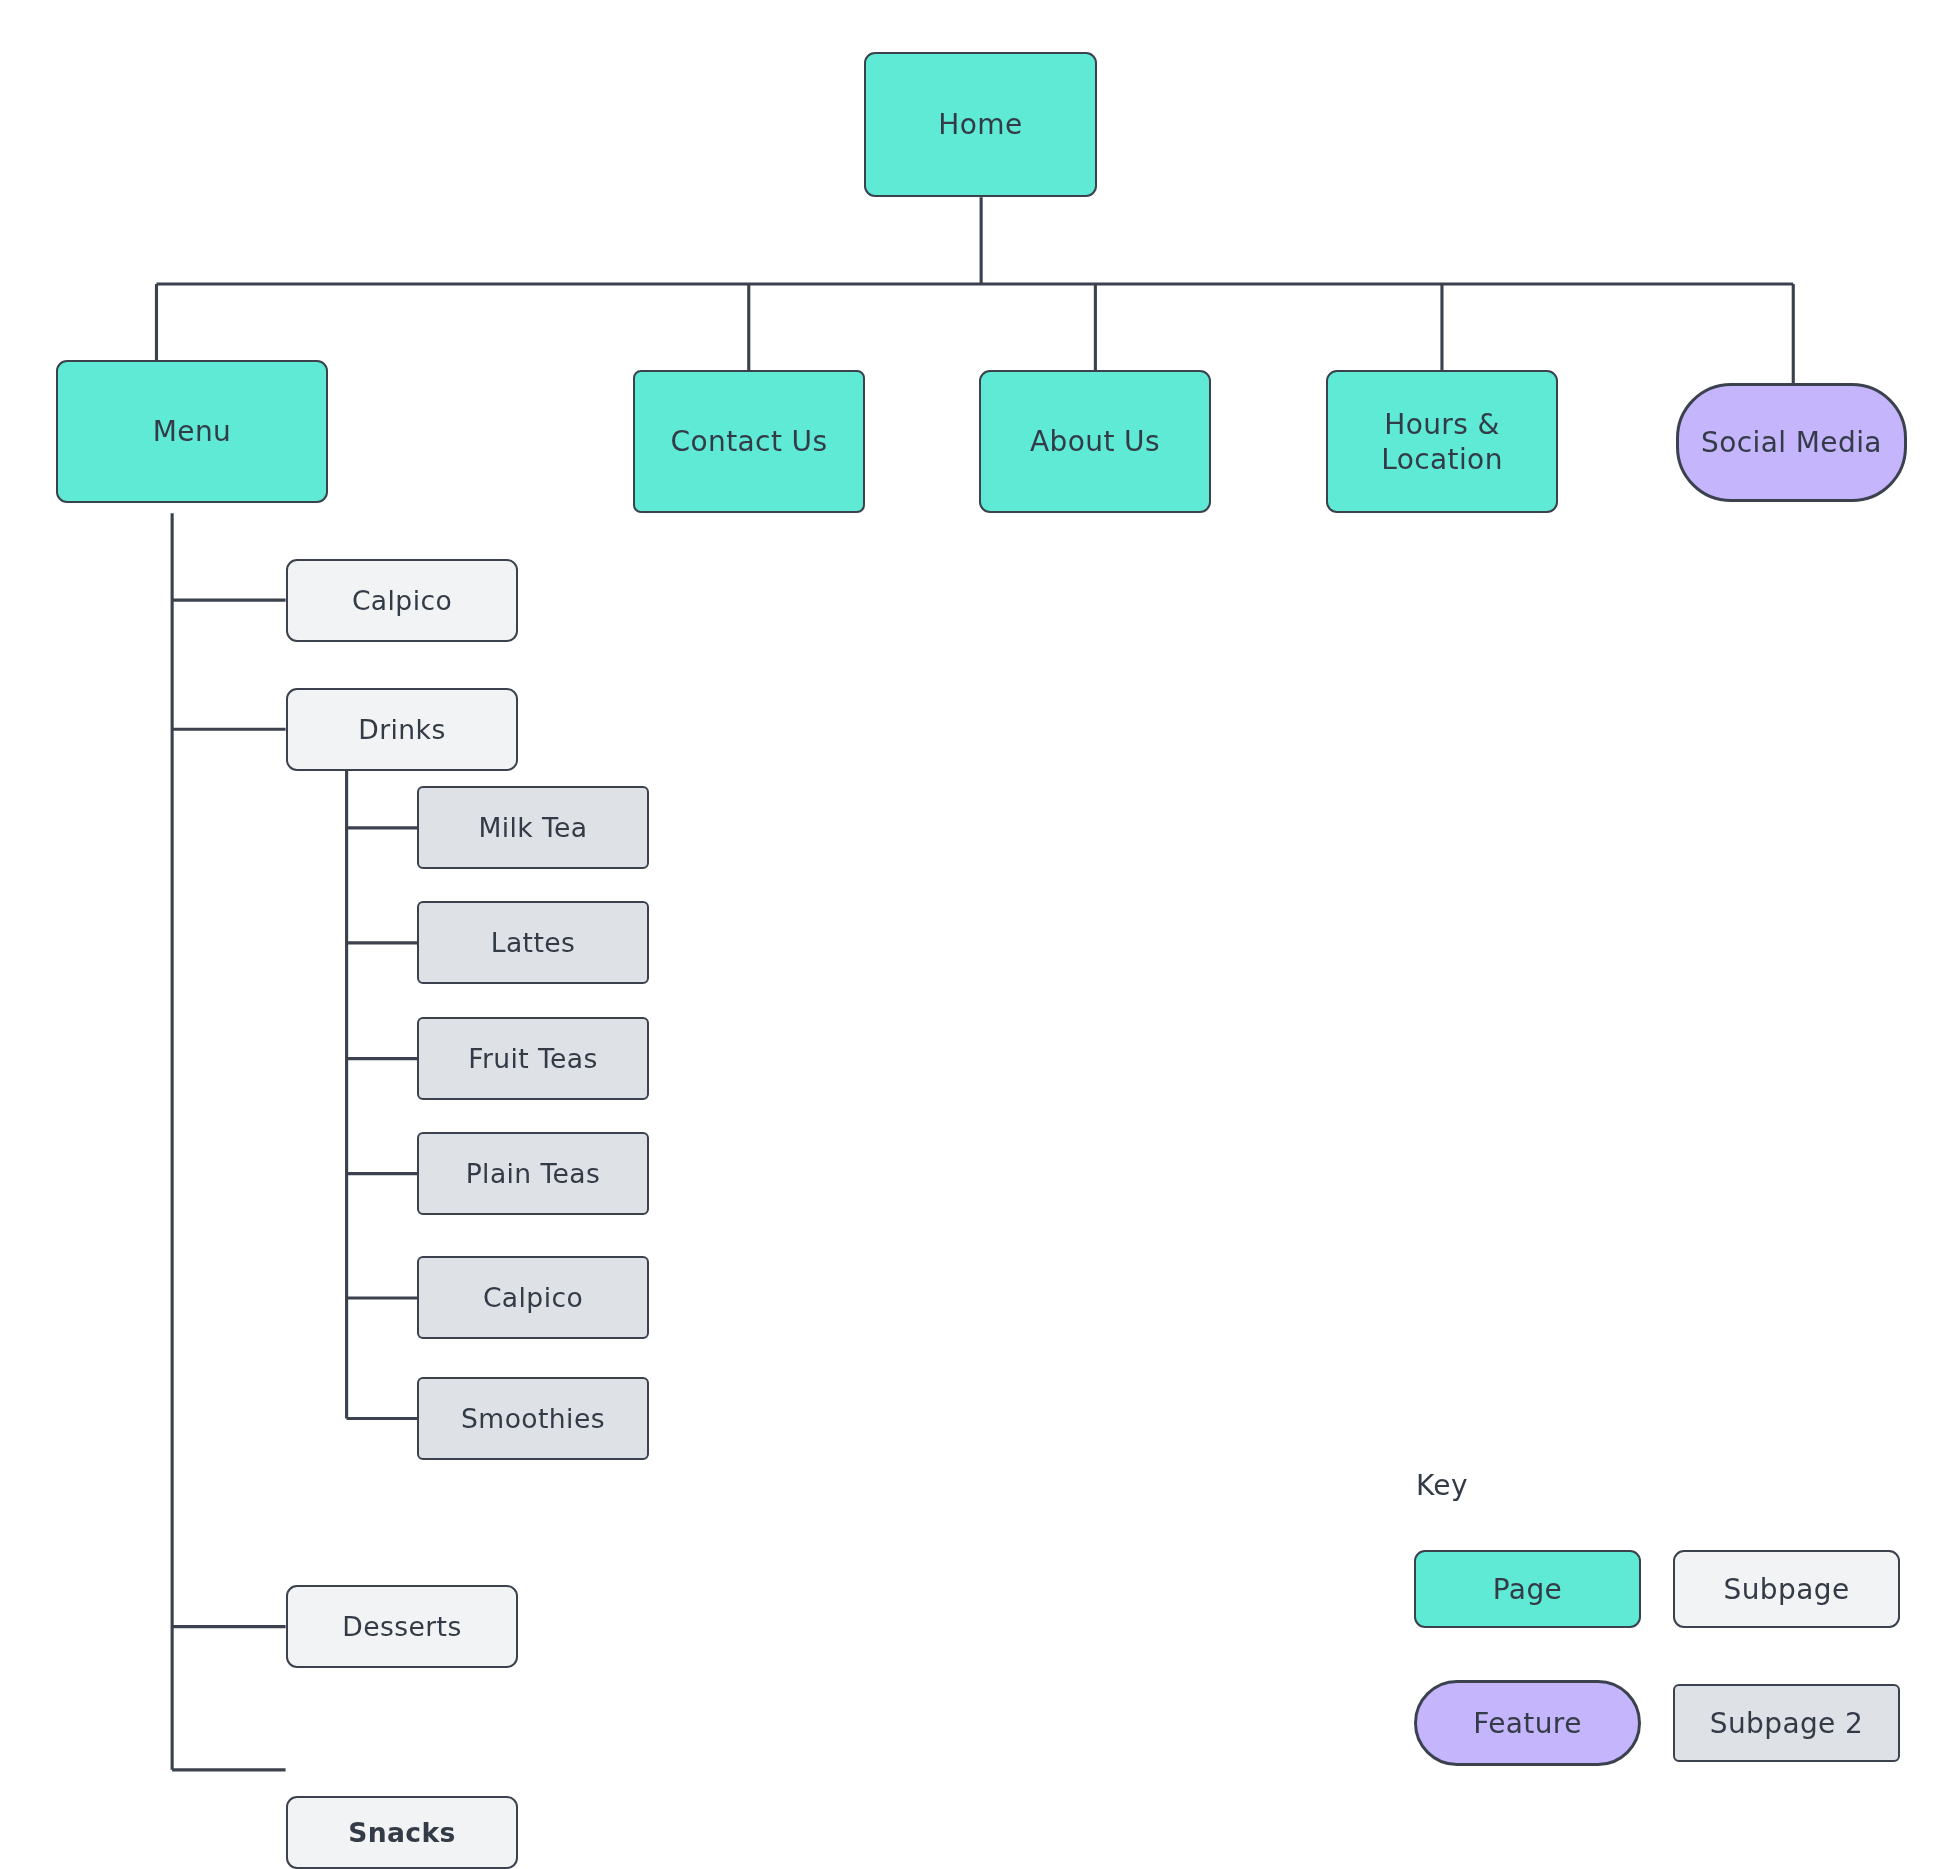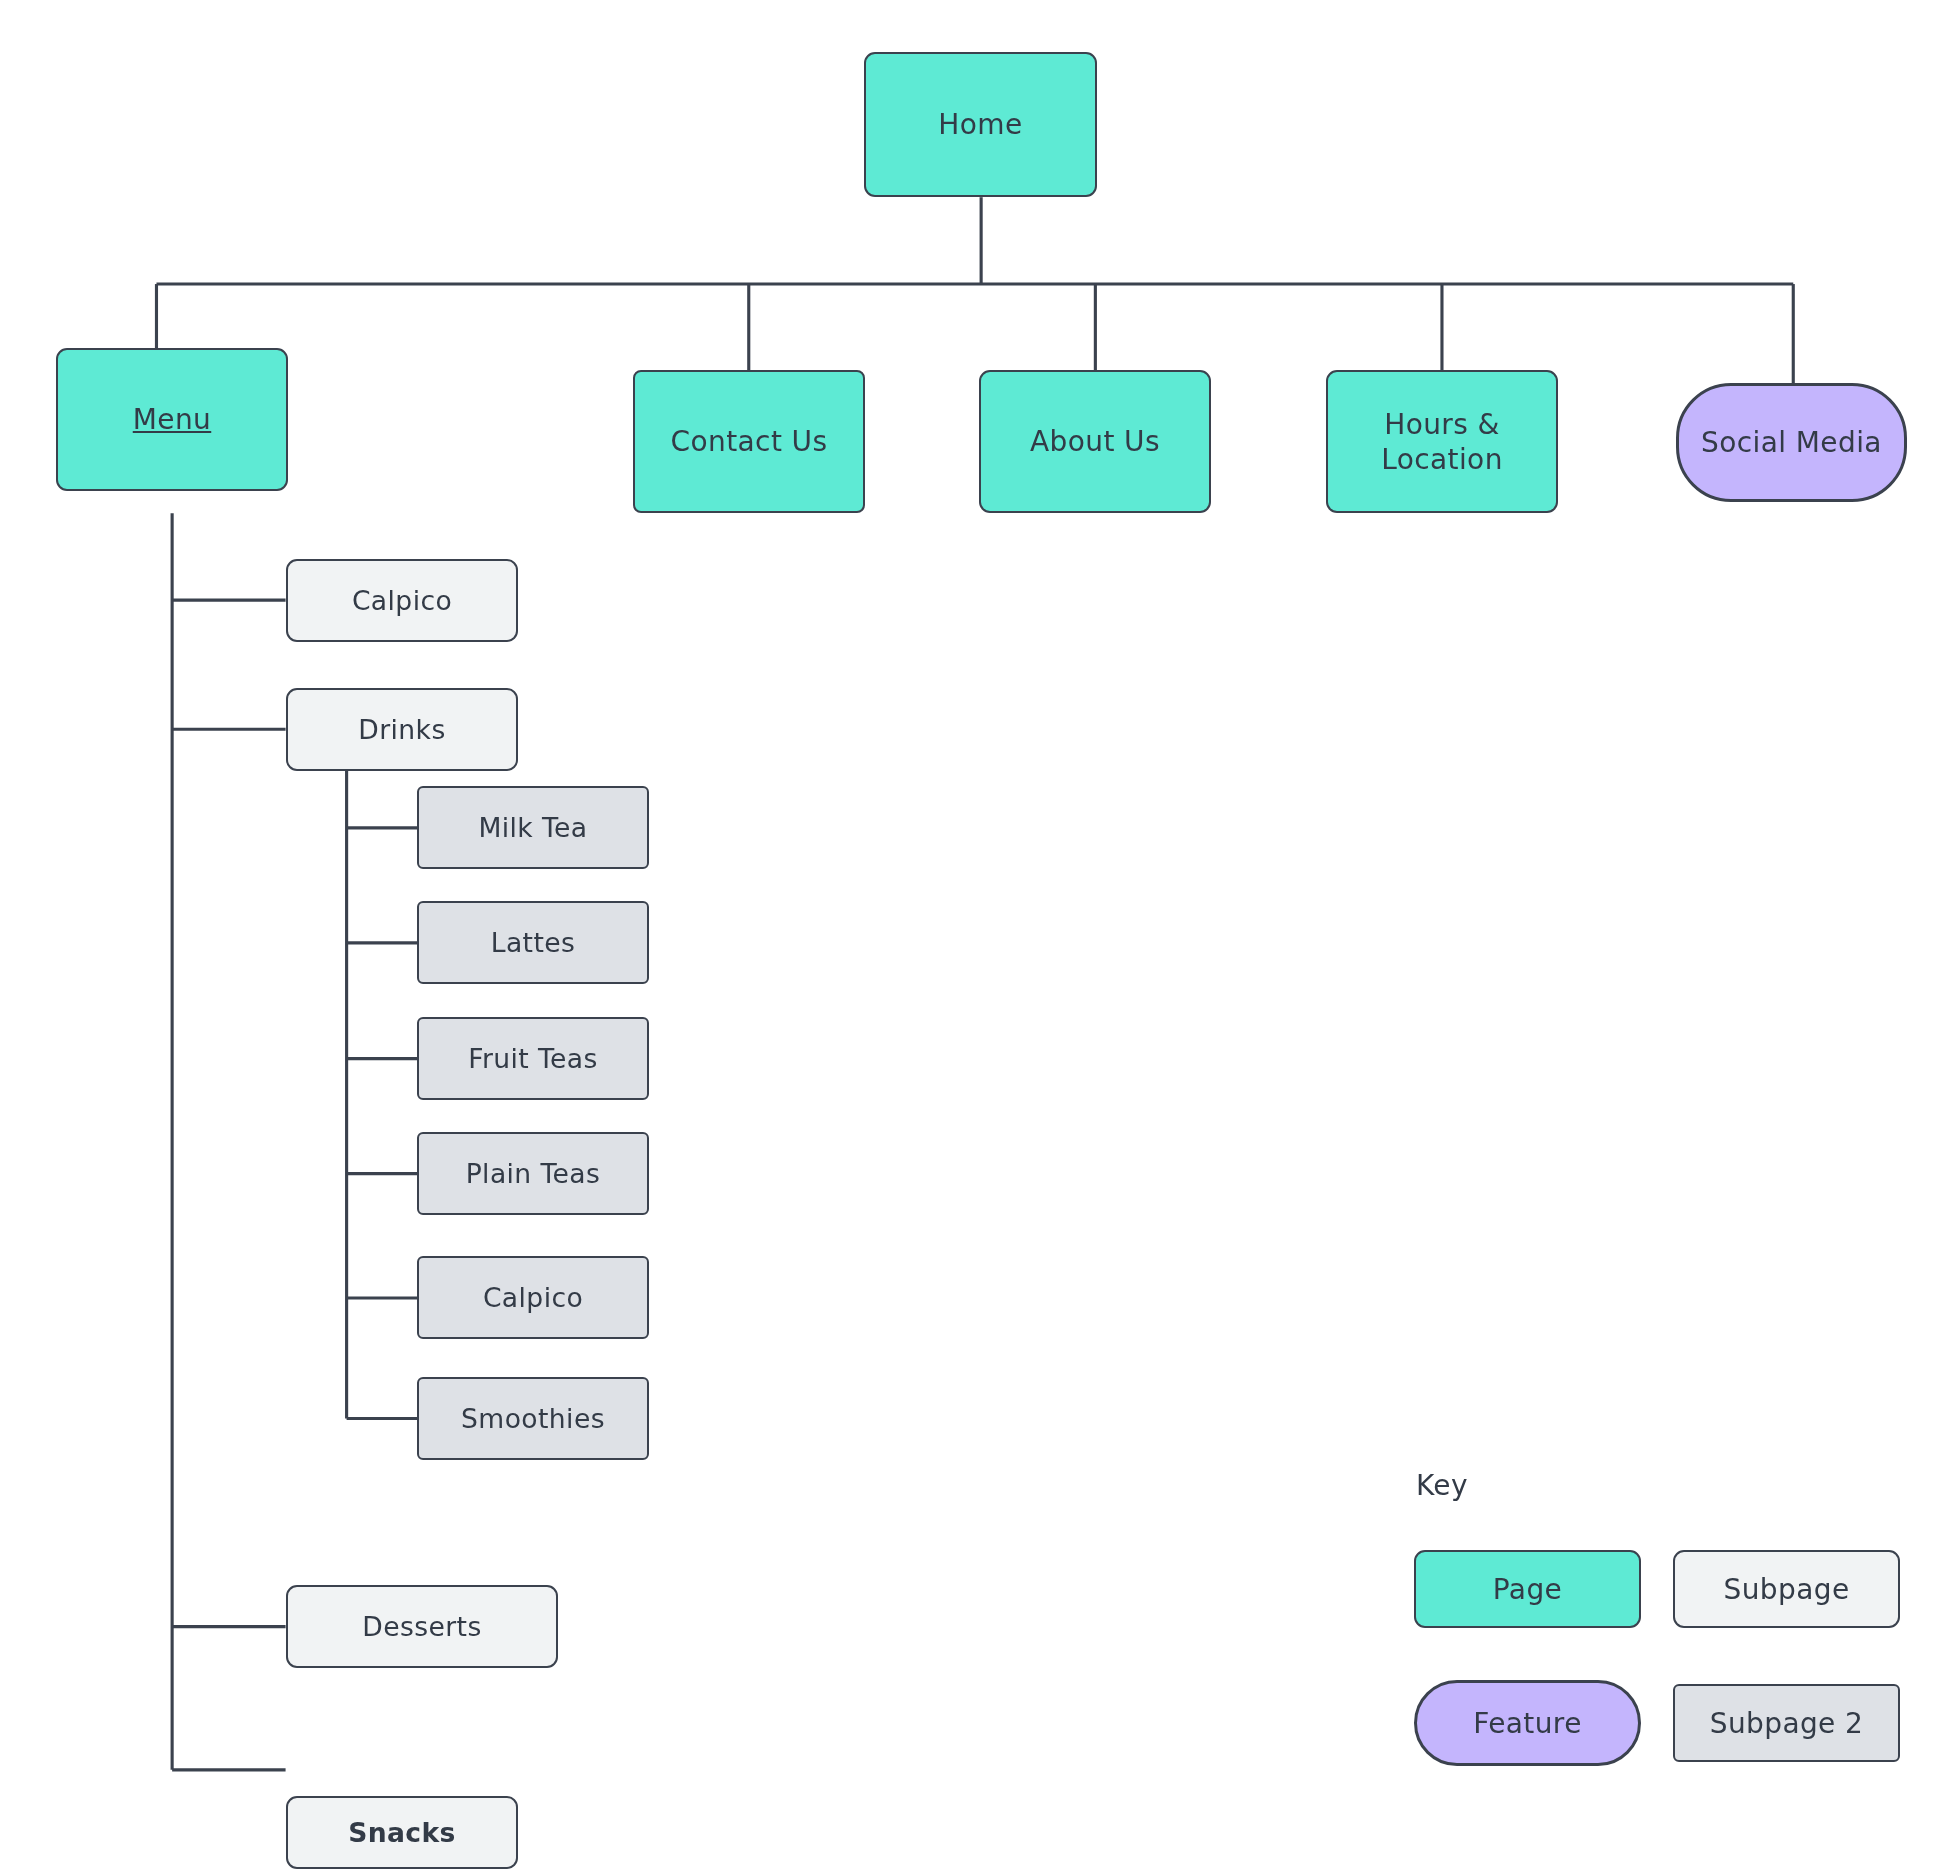--- a/index.html
+++ b/index.html
@@ -121,21 +121,21 @@
       <line x1="443" y1="1500" x2="533" y2="1500"></line>
       <line x1="443" y1="1659" x2="533" y2="1659"></line>
       <line x1="443" y1="1813" x2="533" y2="1813"></line>
     </g>
   </svg>
 
   <div class="node type-page" style="left:864px; top:52px; width:233px; height:145px;">
     <span class="node-label">Home</span>
   </div>
 
-  <div class="node type-page" style="left:56px; top:348px; width:232px; height:143px;text-decoration:underline;">
+  <div class="node type-page" style="left:56px; top:360px; width:272px; height:143px;">
     <span class="node-label">Menu</span>
   </div>
 
   <div class="node type-page" style="left:633px; top:370px; width:232px; height:143px;border-radius:8px;">
     <span class="node-label">Contact Us</span>
   </div>
 
   <div class="node type-page" style="left:979px; top:370px; width:232px; height:143px;">
     <span class="node-label">About Us</span>
   </div>
@@ -150,21 +150,21 @@
   </div>
 
   <div class="node type-subpage" style="left:286px; top:559px; width:232px; height:83px;">
     <span class="node-label">Calpico</span>
   </div>
 
   <div class="node type-subpage" style="left:286px; top:688px; width:232px; height:83px;">
     <span class="node-label">Drinks</span>
   </div>
 
-  <div class="node type-subpage" style="left:286px; top:1585px; width:272px; height:83px;">
+  <div class="node type-subpage" style="left:286px; top:1585px; width:232px; height:83px;">
     <span class="node-label">Desserts</span>
   </div>
 
   <div class="node type-subpage" style="left:286px; top:1796px; width:232px; height:73px;font-weight:bold;">
     <span class="node-label">Snacks</span>
   </div>
 
   <div class="node type-subpage2" style="left:417px; top:786px; width:232px; height:83px;">
     <span class="node-label">Milk Tea</span>
   </div>

